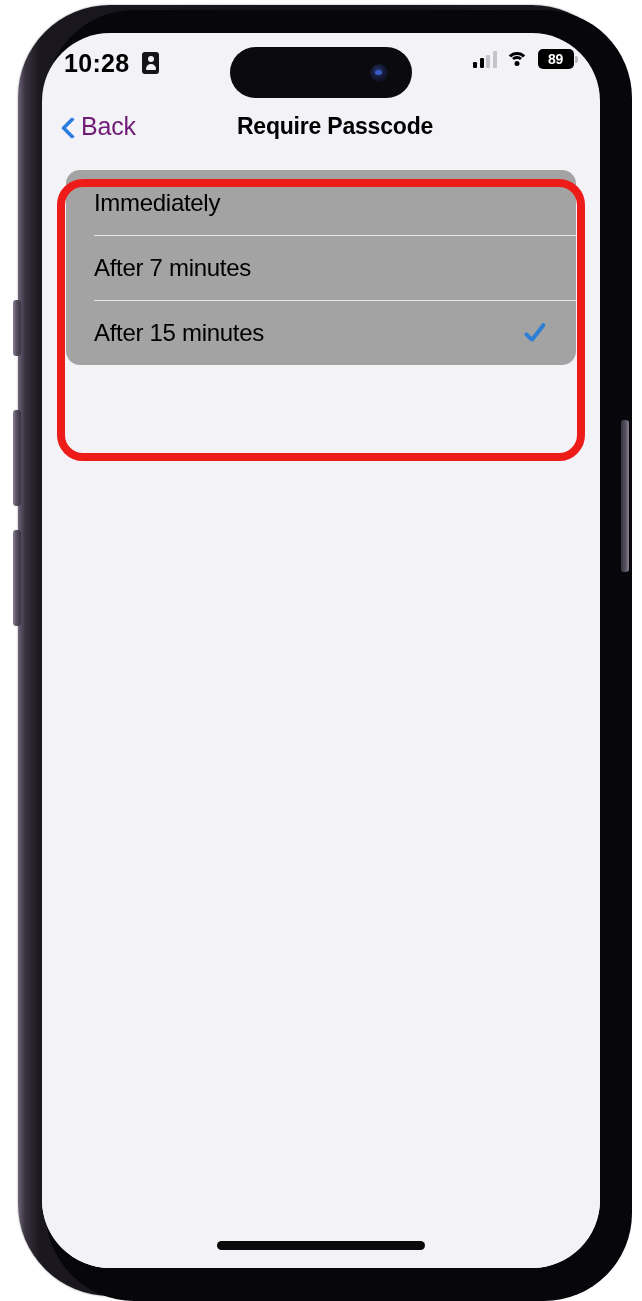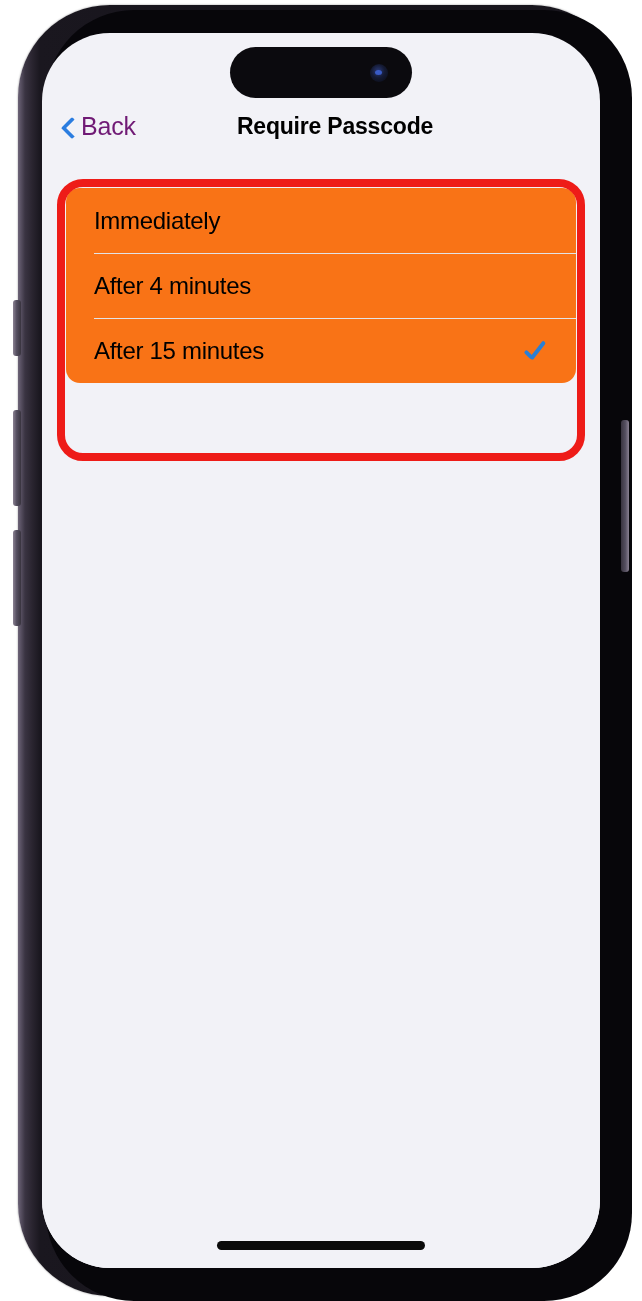--- a/index.html
+++ b/index.html
@@ -136,23 +136,23 @@
   .nav-title{
     position:absolute; left:0; top:0; width:558px; height:62px;
     display:flex; align-items:center; justify-content:center;
     font-size:23px; font-weight:bold; color:#000; letter-spacing:-.2px;padding-left:28px;
   }
 
   
   .content{ position:absolute; left:0; top:124px; width:558px; bottom:0; background:#f2f2f7; }
 
   .card{
-    position:absolute; left:24px; top:31px;
+    position:absolute; left:24px; top:13px;
     width:510px; border-radius:14px;
-    background:#f97316; overflow:hidden;
+    background:#a3a3a3; overflow:hidden;
   }
   .row{
     position:relative; height:65px;
     display:flex; align-items:center;
     padding:0 26px 0 28px;
     cursor:pointer;
   }
   .row + .row::before{
     content:""; position:absolute; left:28px; right:0; top:0;
     height:1px; background:#e3e3e6;
@@ -200,41 +200,65 @@
   <div class="btn-side btn-volup"></div>
   <div class="btn-side btn-voldn"></div>
   <div class="btn-power"></div>
 
   <div class="screen">
 
     <div class="dynamic-island">
       <div class="di-lens"></div>
     </div>
 
+    <div class="statusbar">
+      <div class="sb-time">10:28</div>
+      <div class="sb-lockbadge"></div>
+
+      <div class="sb-right">
+        <div class="cell-bars">
+          <i class="on"></i>
+            <i class="on"></i>
+            <i></i>
+            <i></i>
+        </div>
+        <div class="wifi-icon">
+          <b></b>
+            <b></b>
+            <b></b>
+        </div>
+        <div class="battery">
+          <div class="battery-body">
+            <span class="battery-level">89</span>
+          </div>
+          <div class="battery-tip"></div>
+        </div>
+      </div>
+    </div>
 
     <div class="navbar">
       <div class="nav-title">Require Passcode</div>
       <div class="nav-back">
         <span class="chev-left"></span>
         <span class="nav-back-label">Back</span>
       </div>
     </div>
 
     <div class="content">
 
       <div class="card">
 
         <div class="row">
           <span class="row-label">Immediately</span>
           <span class="check hidden"></span>
         </div>
 
 
         <div class="row">
-          <span class="row-label">After 4 minutes</span>
+          <span class="row-label">After 7 minutes</span>
           <span class="check hidden"></span>
         </div>
 
         <div class="row">
           <span class="row-label">After 15 minutes</span>
           <span class="check"></span>
         </div>
 
       </div>
 

